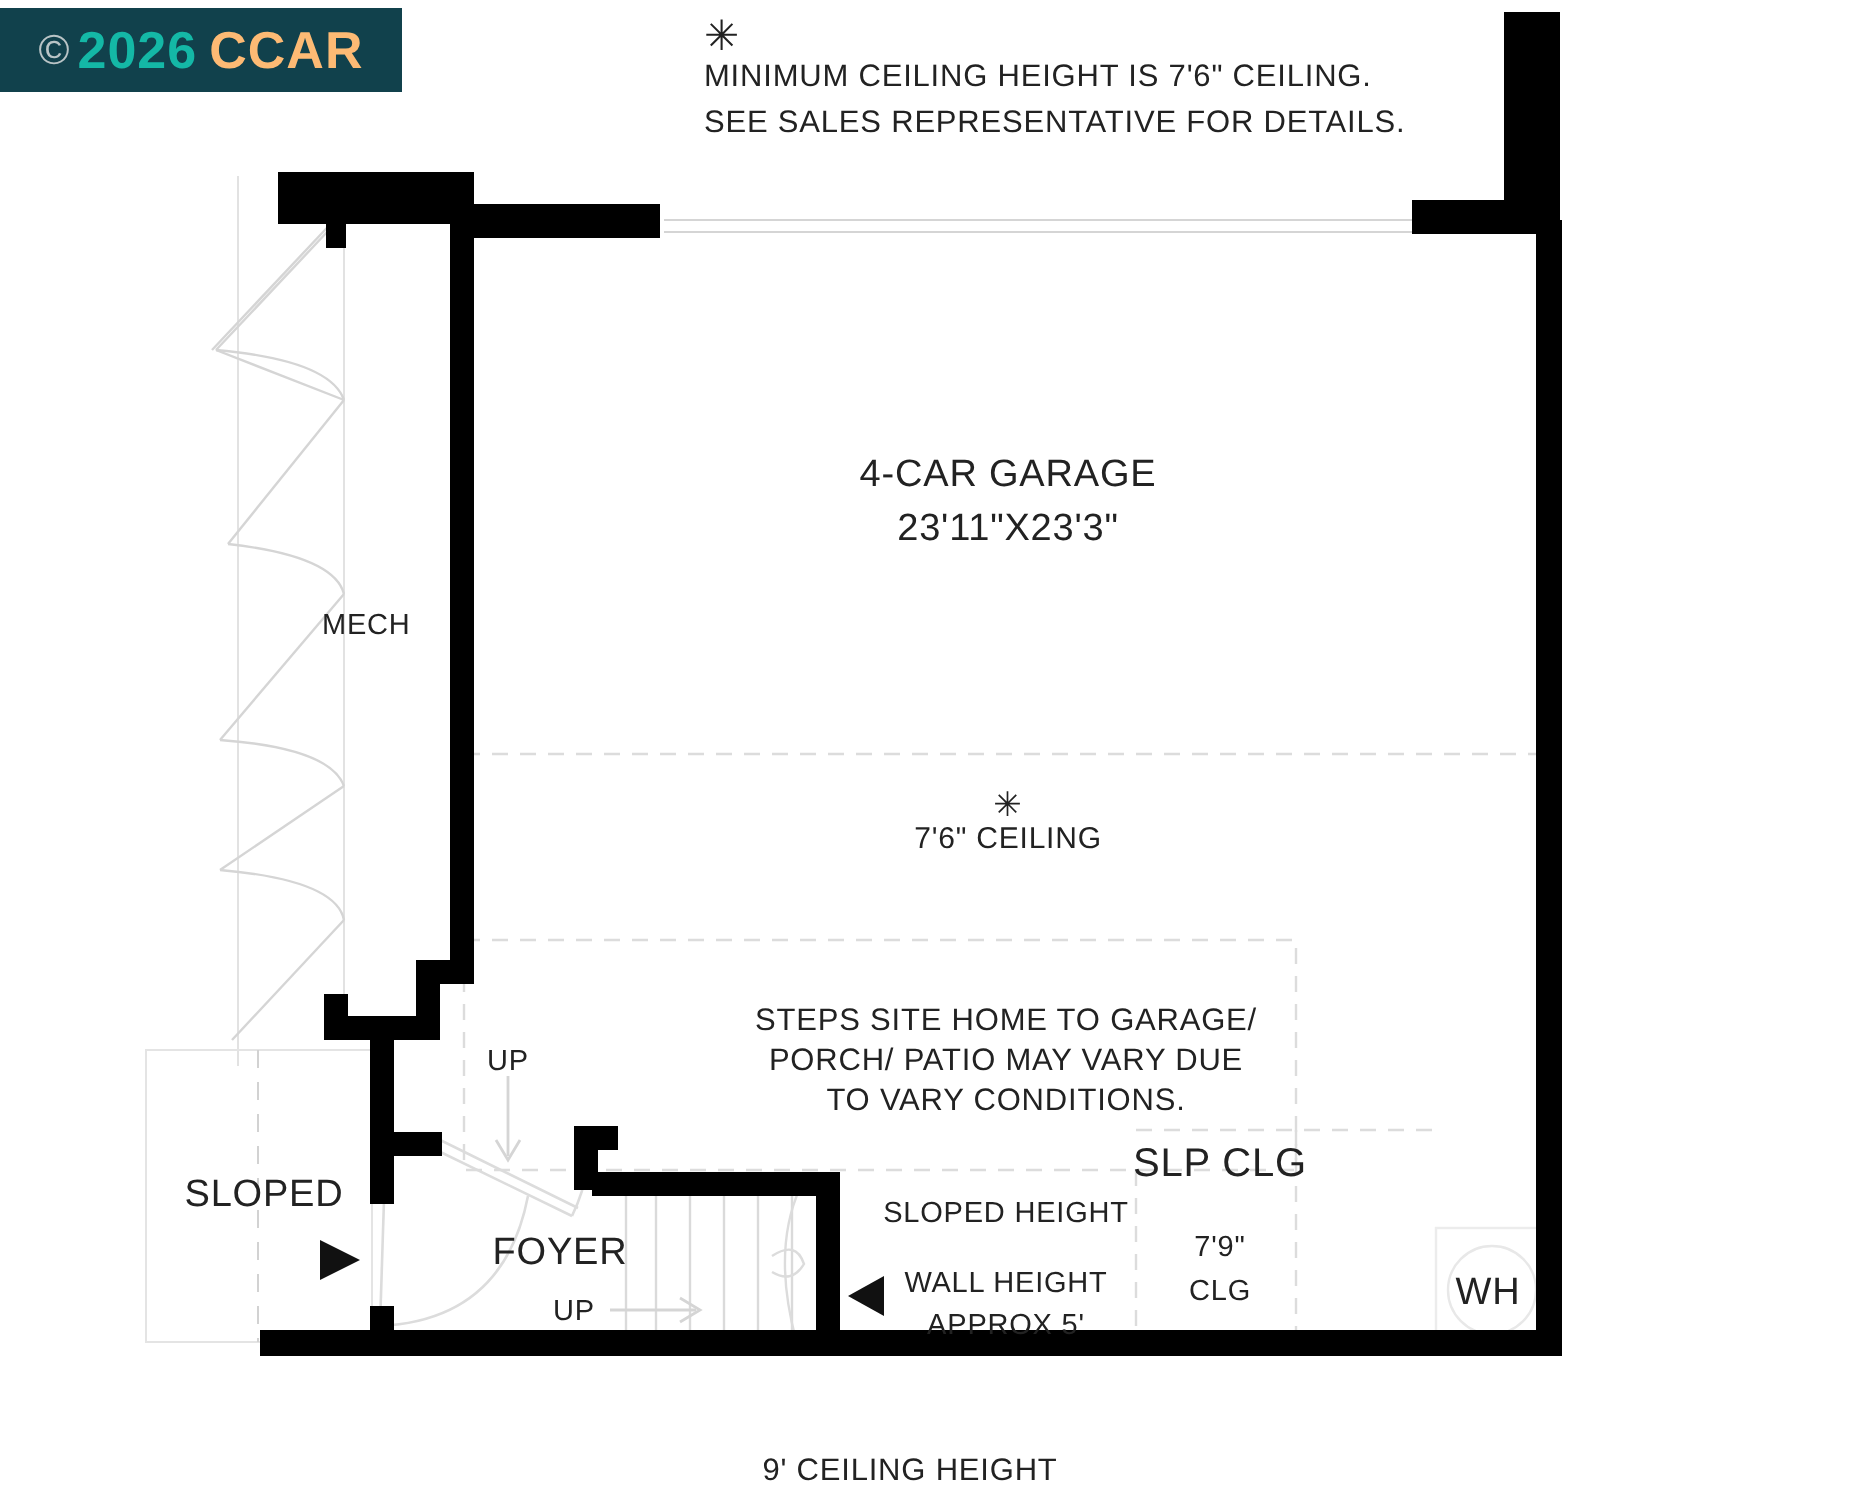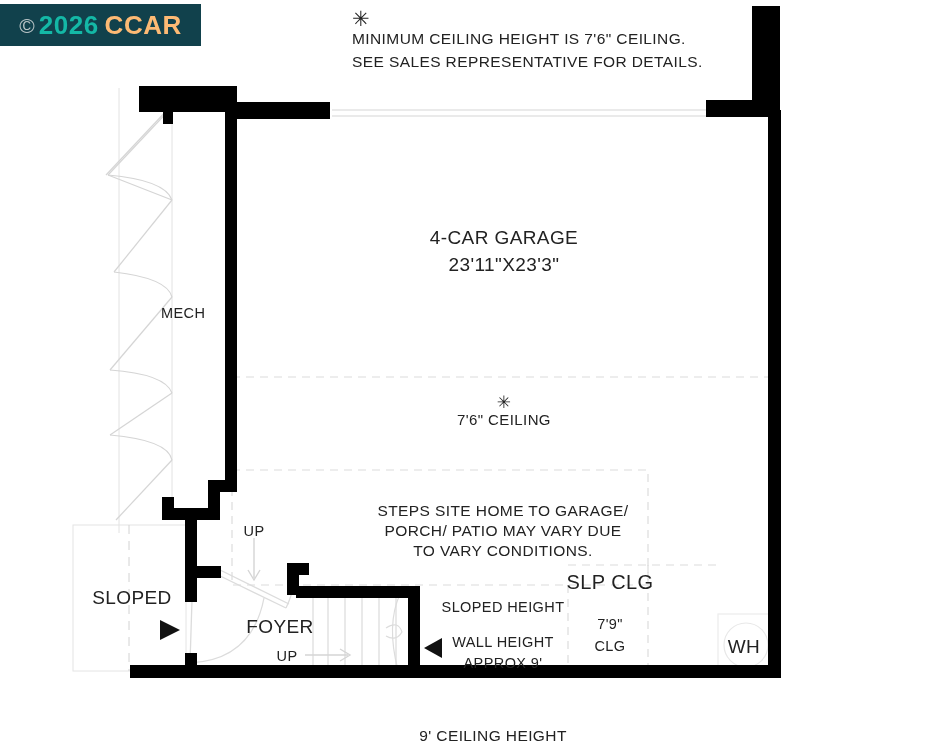--- a/index.html
+++ b/index.html
@@ -145,21 +145,20 @@
   }
   #wh-label {
     left: 744px;
     top: 636px;
     font-size: 19px;
   }
   #bottom-note {
     left: 455px;
     top: 727px;
     font-size: 15.5px;
-    margin-left: 38px;
   }
 </style>
 </head>
 <body>
 
 <svg id="plan" viewBox="0 0 930 750">
 
   <g stroke="#e2e2e2" stroke-width="1" fill="none">
 
     <line x1="119" y1="88" x2="119" y2="533"></line>
@@ -310,19 +309,19 @@
 
 <div class="txt center" id="porch-label">SLOPED</div>
 <div class="txt center" id="foyer-label">FOYER</div>
 
 <div class="txt center" id="up-label-1">UP</div>
 <div class="txt center" id="up-label-2">UP</div>
 
 <div class="txt center" id="slp-clg-label">SLP CLG</div>
 <div class="txt center" id="sloped-ceiling-label">SLOPED HEIGHT</div>
 <div class="txt center" id="wall-height-label"><span>WALL HEIGHT</span>
-<span>APPROX 9'</span></div>
+<span>APPROX 5'</span></div>
 <div class="txt center" id="clg-79-label"><span>7'9"</span>
 <span>CLG</span></div>
 
 <div class="txt center" id="wh-label">WH</div>
 
 <div class="txt center" id="bottom-note">9' CEILING HEIGHT</div>
 
 </body></html>

